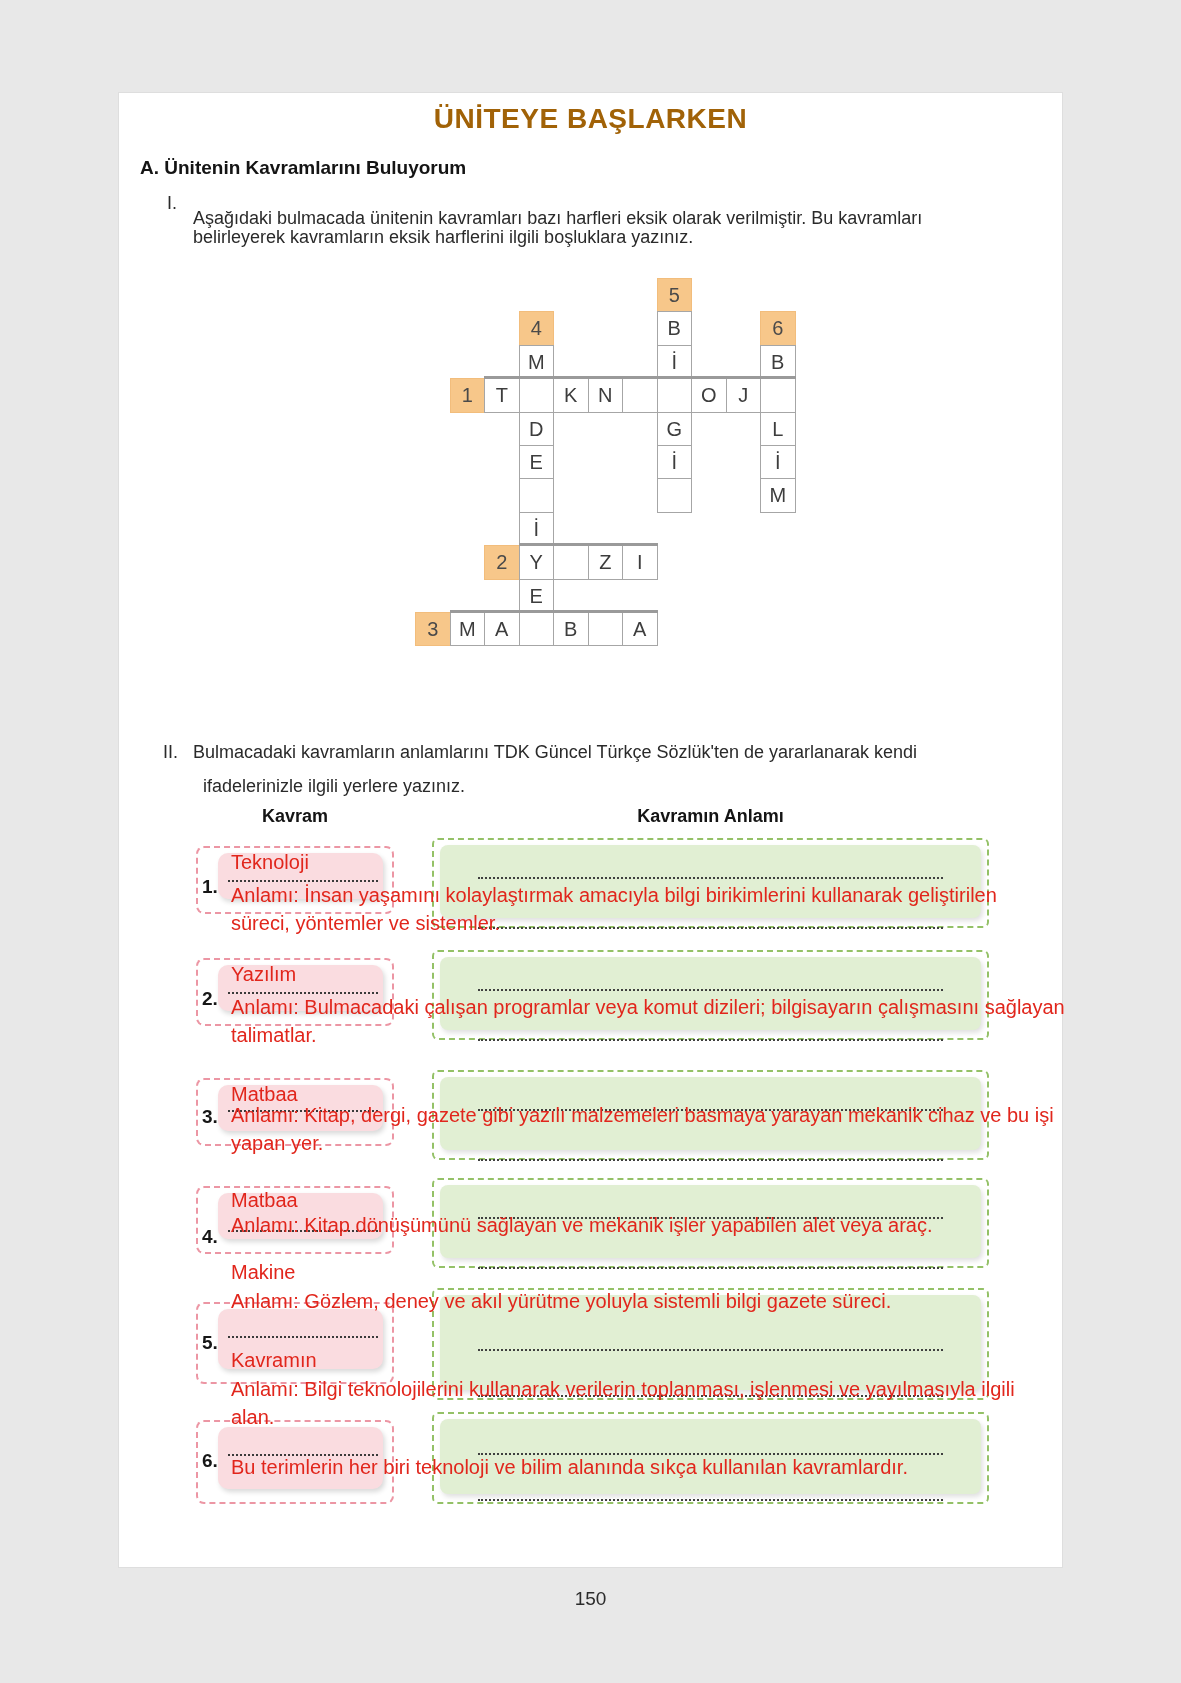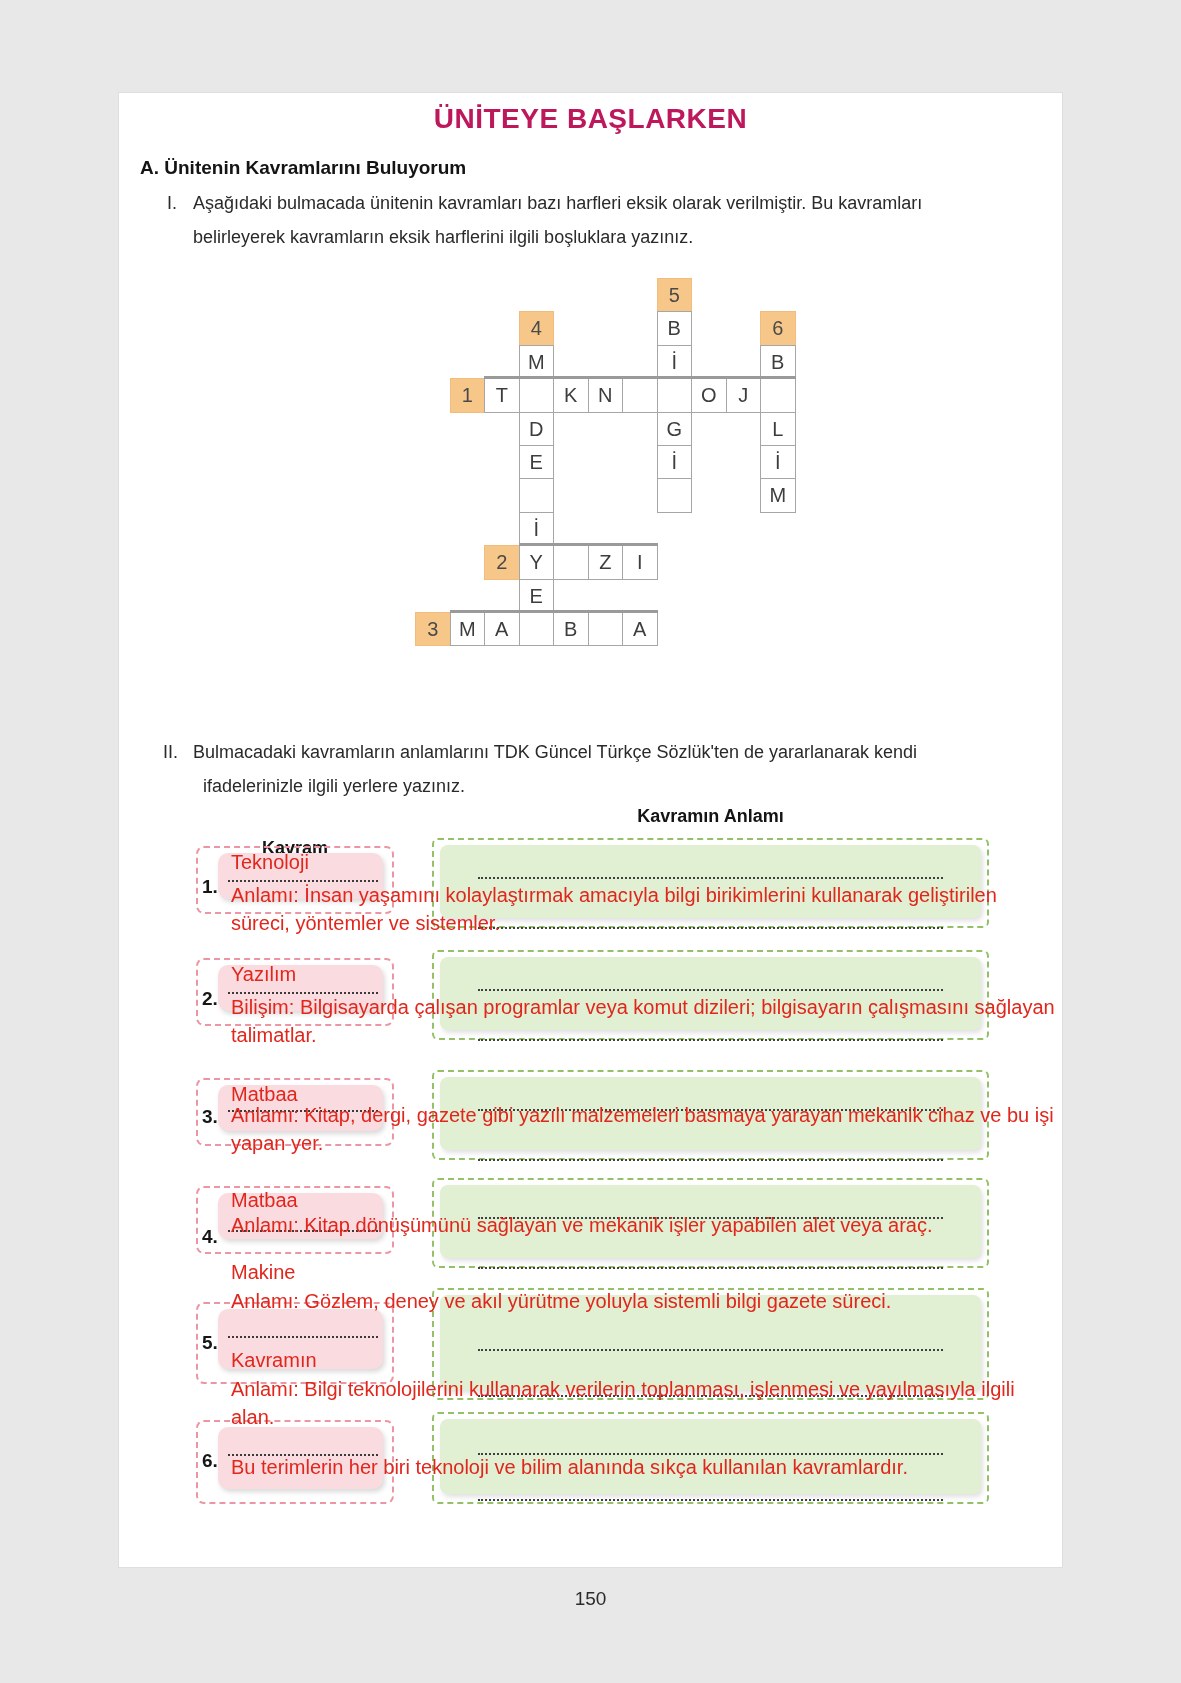--- a/index.html
+++ b/index.html
@@ -8,44 +8,44 @@
     background:#e8e8e8; overflow:hidden;
     font-family:"Liberation Sans", sans-serif;
   }
   .abs { position:absolute; }
   .page {
     left:118px; top:92px; width:945px; height:1476px;
     background:#ffffff; border:1px solid #dedede; box-sizing:border-box;
   }
   .title {
     left:0; right:0; top:103px; text-align:center;
-    font-size:28px; font-weight:bold; color:#be185d; letter-spacing:0.5px;
+    font-size:28px; font-weight:bold; color:#a16207; letter-spacing:0.5px;
   }
   .heading-a { left:140px; top:157px; font-size:19px; font-weight:bold; color:#141414; }
   .inst { font-size:18px; color:#2a2a2a; }
   .i-num  { left:167px; top:193px; }
-  .i-l1   { left:193px; top:193px; }
+  .i-l1   { left:193px; top:208px; }
   .i-l2   { left:193px; top:227px; }
   .ii-num { left:163px; top:742px; }
   .ii-l1  { left:193px; top:742px; }
   .ii-l2  { left:193px; top:776px;margin-left:10px; }
 
   
   .crossword { left:415px; top:278px; width:382px; height:370px; }
   .cw-cell {
     position:absolute; width:35.5px; height:34.4px; box-sizing:border-box;
     border:1px solid #a6a6a6; background:#ffffff;
     font-size:20px; color:#3d3d3d; text-align:center; line-height:33px;
   }
   .cw-num { background:#f7c78a; border-color:#f2bd7c; color:#4a4a4a; }
   .cw-strip { position:absolute; height:3px; background:#9a9a9a; z-index:3; }
 
   
   .hdr { font-size:18px; font-weight:bold; color:#141414; text-align:center; }
-  .hdr-kavram { left:196px; top:806px; width:198px;margin-top:32px; }
+  .hdr-kavram { left:196px; top:806px; width:198px; }
   .hdr-anlam  { left:432px; top:806px; width:557px; }
 
   
   .pink-outer {
     position:absolute; left:196px; width:198px; box-sizing:border-box;
     border:2px dashed #ec96a4; border-radius:8px;
   }
   .pink-inner {
     position:absolute; left:20px; top:5px; right:9px; bottom:13px;
     background:#fadce0; border-radius:10px; box-shadow:2px 3px 5px rgba(0,0,0,0.15);
@@ -174,21 +174,21 @@
   </div>
 <div class="green-outer g2">
     <div class="green-inner">
       <div class="dotline dot-a"></div>
       <div class="dotline dot-b"></div>
     </div>
   </div>
 <div class="rownum n2">2.</div>
 <div class="leader l2"></div>
 <div class="red concept c2">Yazılım</div>
-<div class="red ans a2a">Bilişim: Bilgisayarda çalışan programlar veya komut dizileri; bilgisayarın çalışmasını sağlayan</div>
+<div class="red ans a2a">Anlamı: Bulmacadaki çalışan programlar veya komut dizileri; bilgisayarın çalışmasını sağlayan</div>
 <div class="red ans a2b">talimatlar.</div>
 
 <div class="pink-outer p3">
     <div class="pink-inner"></div>
   </div>
 <div class="green-outer g3">
     <div class="green-inner">
       <div class="dotline dot-a"></div>
       <div class="dotline dot-b"></div>
     </div>

